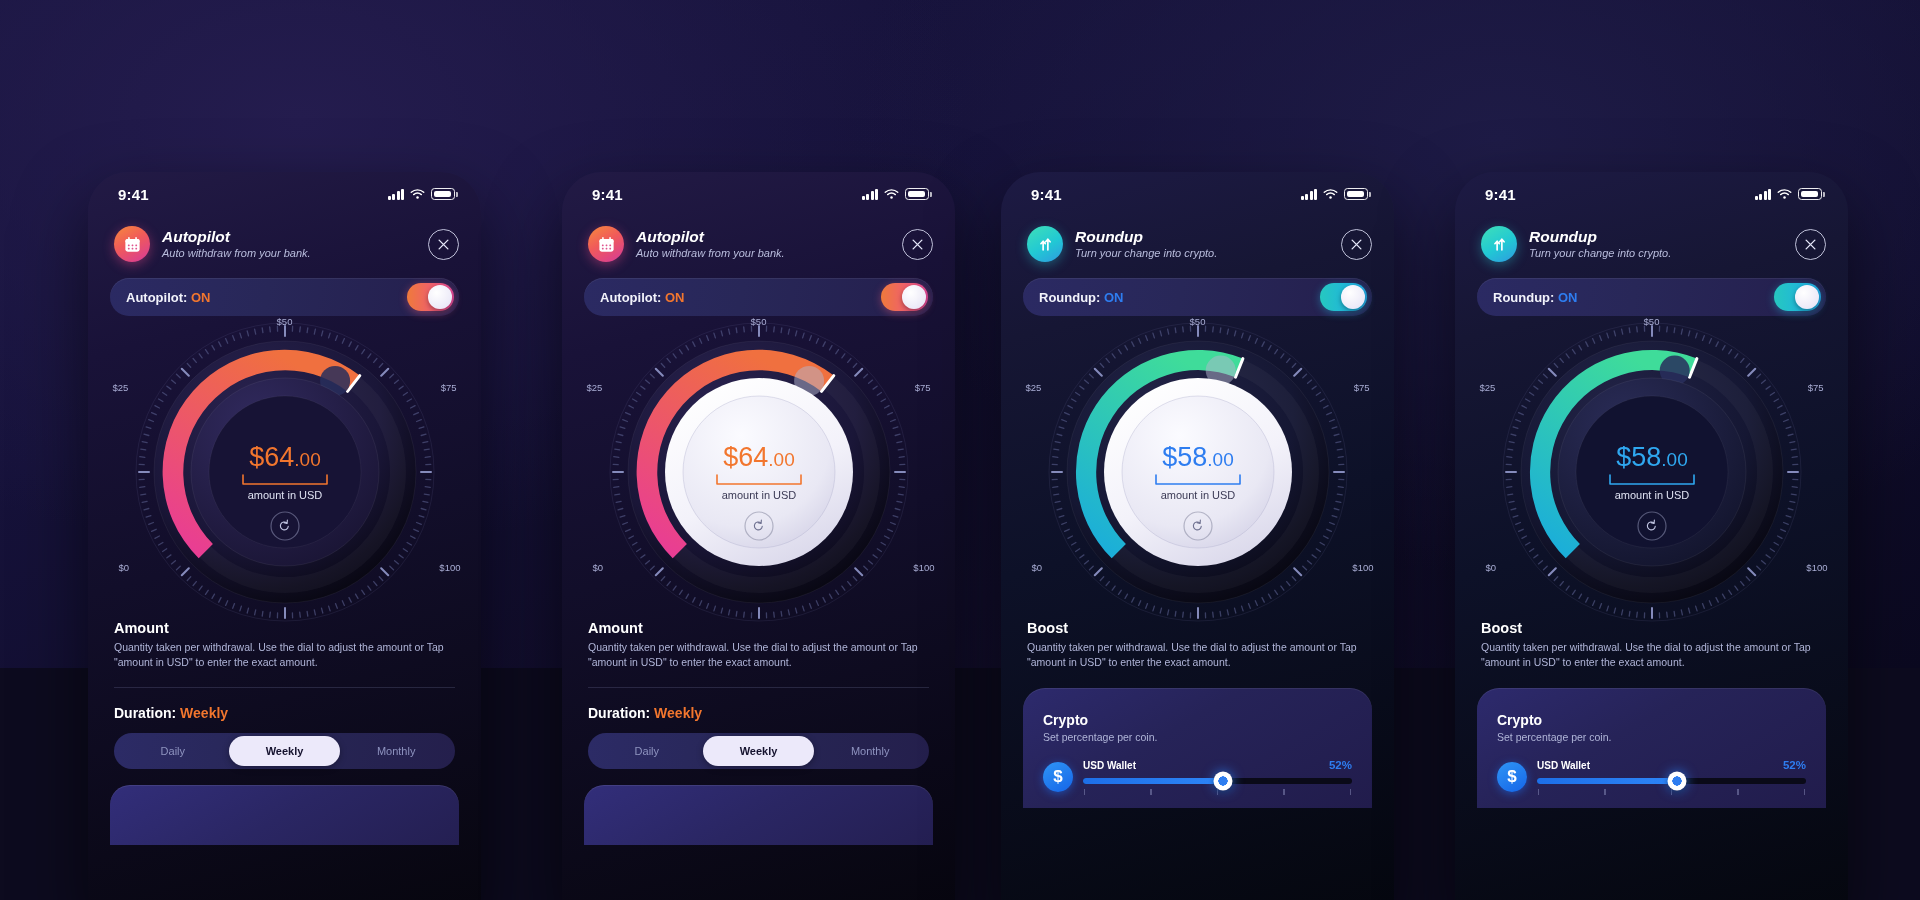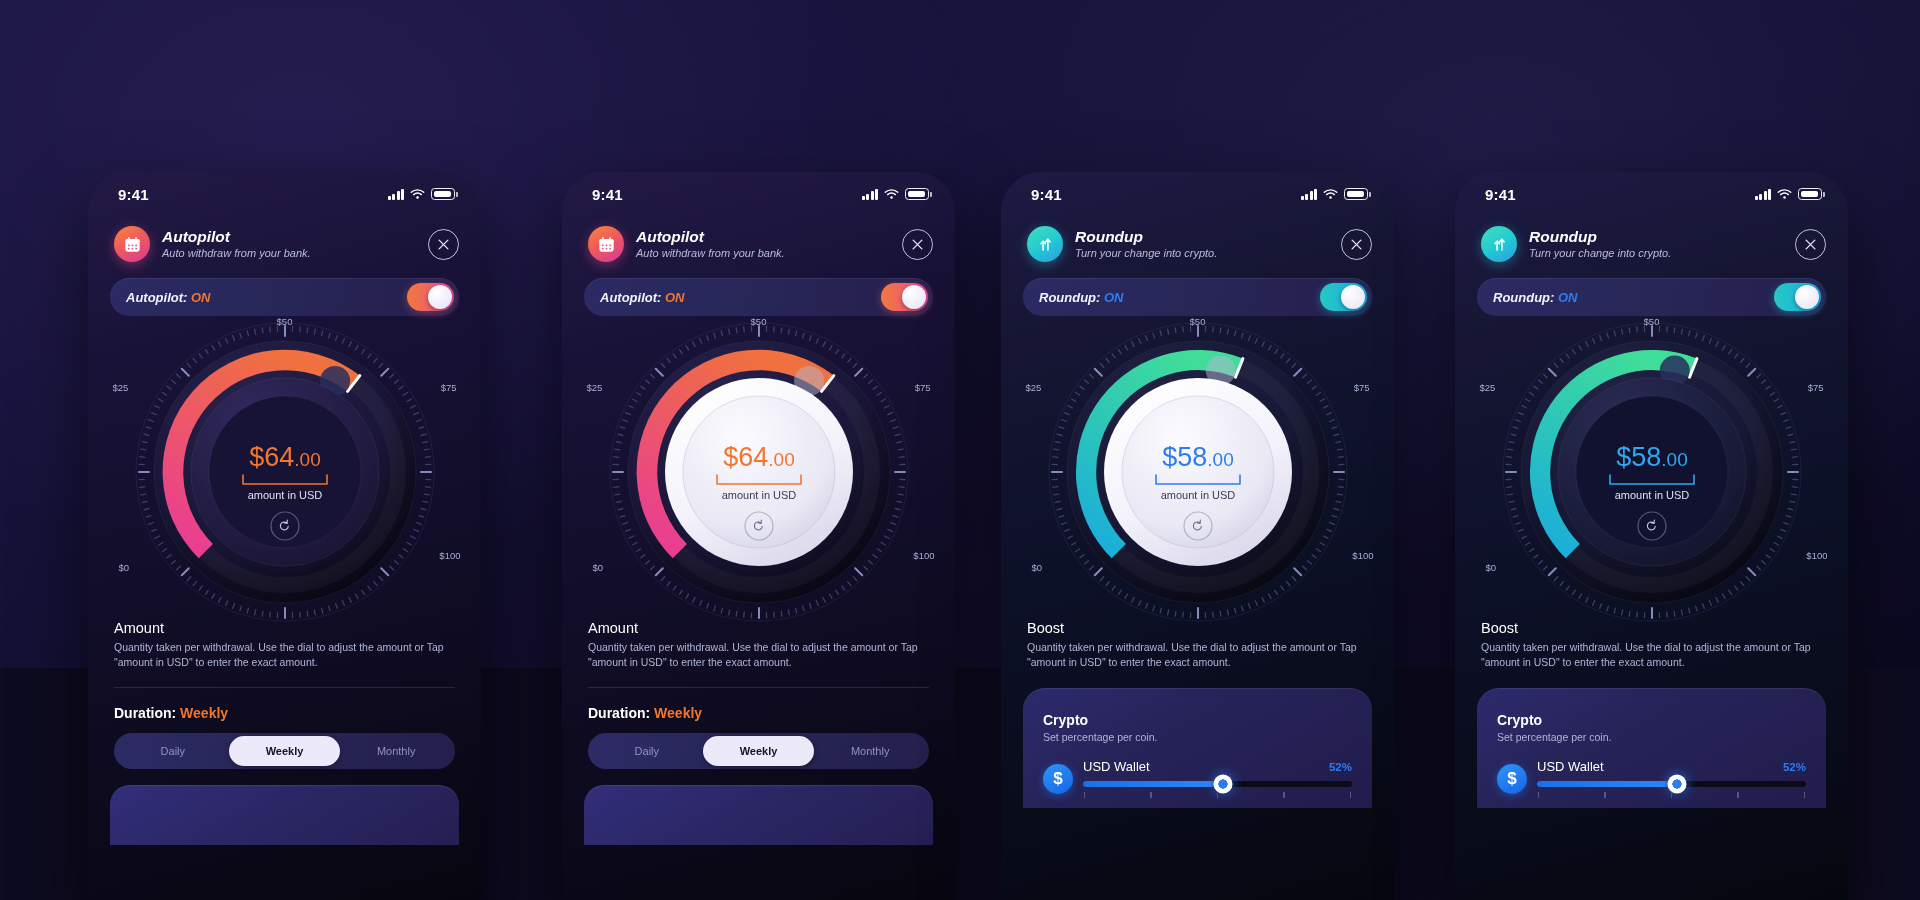--- a/index.html
+++ b/index.html
@@ -63,43 +63,43 @@
   }
 
   
   .toggle-row {
     margin: 16px 22px 0 22px; height: 38px; border-radius: 19px;
     background: linear-gradient(100deg,#2b2a63 0%,#282758 45%,#241f4d 100%);
     display: flex; align-items: center; justify-content: space-between;
     padding: 0 5px 0 16px;
     box-shadow: inset 0 1px 0 rgba(255,255,255,.07);
   }
-  .toggle-label { font-size: 13px; font-weight: bold; color: #f2f3fb; font-style: italic; }
+  .toggle-label { font-size: 13px; font-weight: bold; color: #f2f3fb; }
   .toggle-label .on-orange { color: #f2762e; }
   .toggle-label .on-blue { color: #2e7df0; }
   .switch { width: 47px; height: 28px; border-radius: 14px; position: relative; }
   .switch.orange { background: linear-gradient(90deg,#ef7a3b 0%,#ef5f6e 55%,#e3499b 100%); box-shadow: 0 2px 8px rgba(230,90,120,.45); }
   .switch.teal   { background: linear-gradient(90deg,#26c8c0 0%,#20b6da 60%,#22a9e4 100%); box-shadow: 0 2px 8px rgba(35,180,215,.45); }
   .knob { position: absolute; right: 2px; top: 2px; width: 24px; height: 24px; border-radius: 50%;
           background: radial-gradient(circle at 36% 32%, #ffffff 0%, #eceaf8 70%, #ddd9f0 100%);
           box-shadow: 0 2px 5px rgba(0,0,0,.35); }
 
   
   .dial-wrap { position: relative; height: 290px; margin-top: 6px; }
   .dial { position: absolute; left: 50%; top: 0; transform: translateX(-50%); width: 300px; height: 300px; }
   .ticklabel { position: absolute; color: #a9add4; font-size: 9.5px; white-space: nowrap; }
   .tl-50  { left: 50%; transform: translateX(-50%); top: -6px; }
   .tl-25  { left: -22px; top: 60px; }
   .tl-75  { right: -22px; top: 60px; }
   .tl-0   { left: -16px; top: 240px; }
-  .tl-100 { right: -26px; top: 228px; }
+  .tl-100 { right: -26px; top: 240px; }
 
   
   .section { padding: 0 26px; margin-top: 8px; }
-  .sec-title { color: #fff; font-size: 14.5px; font-weight: normal; }
+  .sec-title { color: #fff; font-size: 14.5px; font-weight: bold; }
   .sec-desc { color: #b0b5d8; font-size: 10.5px; line-height: 1.45; margin-top: 4px; }
   .divider { height: 1px; background: rgba(160,165,215,.18); margin: 17px 26px 0 26px; }
 
   .dur-line { color: #fff; font-size: 14px; font-weight: bold; margin-top: 17px; padding: 0 26px; }
   .dur-line span { color: #f2762e; }
   .seg {
     margin: 12px 26px 0 26px; height: 36px; border-radius: 18px;
     background: linear-gradient(100deg,#2c2b66 0%,#272655 50%,#241f4c 100%);
     display: flex; align-items: center; padding: 3px;
   }
@@ -115,21 +115,21 @@
     box-shadow: inset 0 1px 0 rgba(255,255,255,.08);
   }
   .crypto-title { color:#fff; font-size: 14px; font-weight: bold; margin-top: 8px; }
   .crypto-sub { color:#b0b5d8; font-size: 10.5px; margin-top: 3px; }
   .coin-row { display:flex; align-items:center; margin-top: 16px; gap: 10px; }
   .coin-badge { width: 30px; height: 30px; border-radius:50%; background: linear-gradient(150deg,#2f95f5 0%,#1565e8 100%);
                 display:flex; align-items:center; justify-content:center; color:#fff; font-size:17px; font-weight:bold;
                 box-shadow: 0 2px 9px rgba(30,110,235,.55); flex:0 0 auto; }
   .coin-body { flex:1 1 auto; min-width:0; }
   .coin-head { display:flex; justify-content:space-between; align-items:baseline; }
-  .coin-name { color:#fff; font-size:13px; font-weight:normal; }
+  .coin-name { color:#fff; font-size:10px; font-weight:bold; }
   .coin-pct { color:#2e7df0; font-size:11.5px; font-weight:bold;padding-left:48px; }
   .slider { position:relative; height: 6px; margin-top: 7px; border-radius:3px; background:#0a0a18; }
   .slider .fill { position:absolute; left:0; top:0; bottom:0; border-radius:3px; background: linear-gradient(90deg,#1d6fe8,#2e86f7); }
   .slider .dot { position:absolute; top:50%; width:19px; height:19px; border-radius:50%;
                  transform: translate(-50%,-50%);
                  background: radial-gradient(circle at 50% 50%, #2e7df0 0 4.5px, #ffffff 4.8px 100%);
                  box-shadow: 0 0 12px rgba(46,125,240,.9), 0 2px 5px rgba(0,0,0,.5); }
   .slider-ticks { display:flex; justify-content:space-between; margin-top: 5px; padding: 0 1px; }
   .slider-ticks i { width:1.3px; height:6px; background:rgba(150,156,200,.45); display:block; }
 

